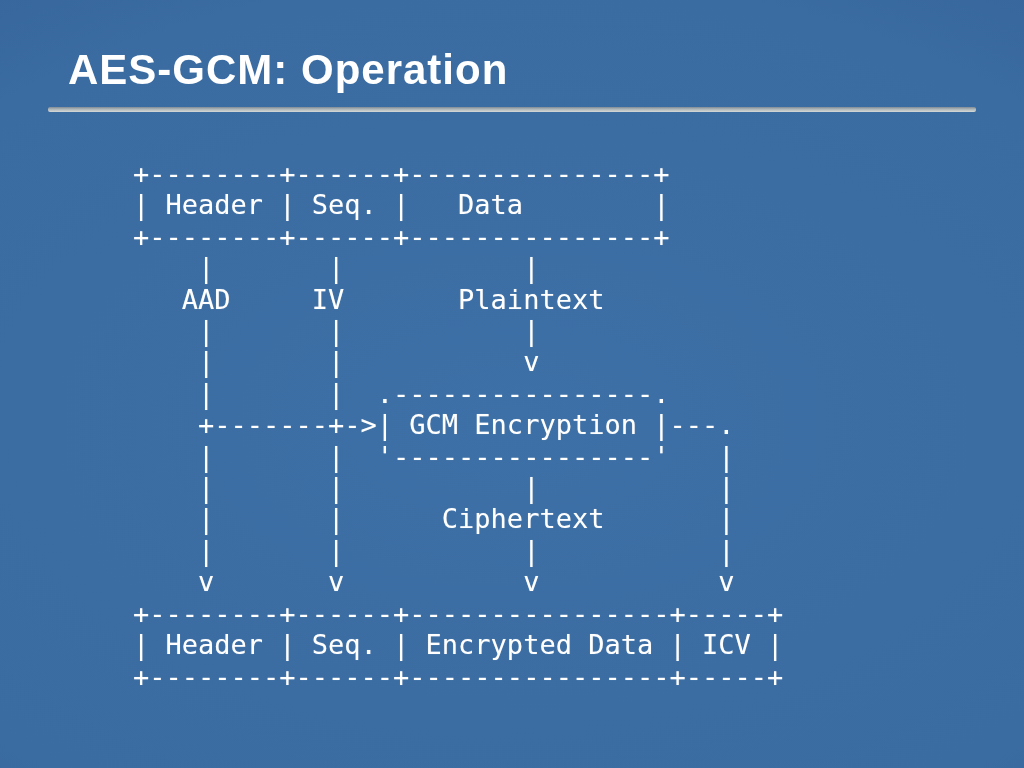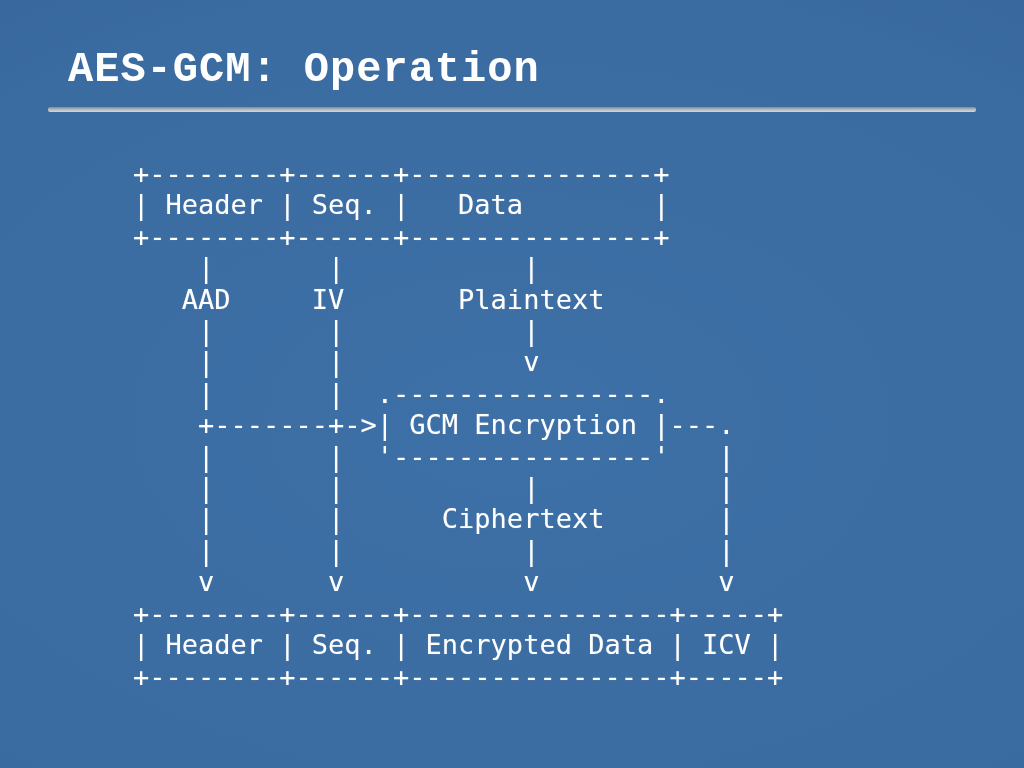--- a/index.html
+++ b/index.html
@@ -18,21 +18,21 @@
         #3d70a6 0%,
         #3a6ba1 55%,
         #2e5a8c 100%);
     font-family: "DejaVu Sans", sans-serif;
   }
   .title {
     position: absolute;
     left: 68px;
     top: 46px;
     margin: 0;
-    font-family: Liberation Mono, monospace;
+    font-family: Liberation Sans, sans-serif;
     font-size: 42px;
     font-weight: 600;
     letter-spacing: 1px;
     color: #ffffff;
     white-space: nowrap;
   }
   .rule {
     position: absolute;
     left: 48px;
     top: 107px;

